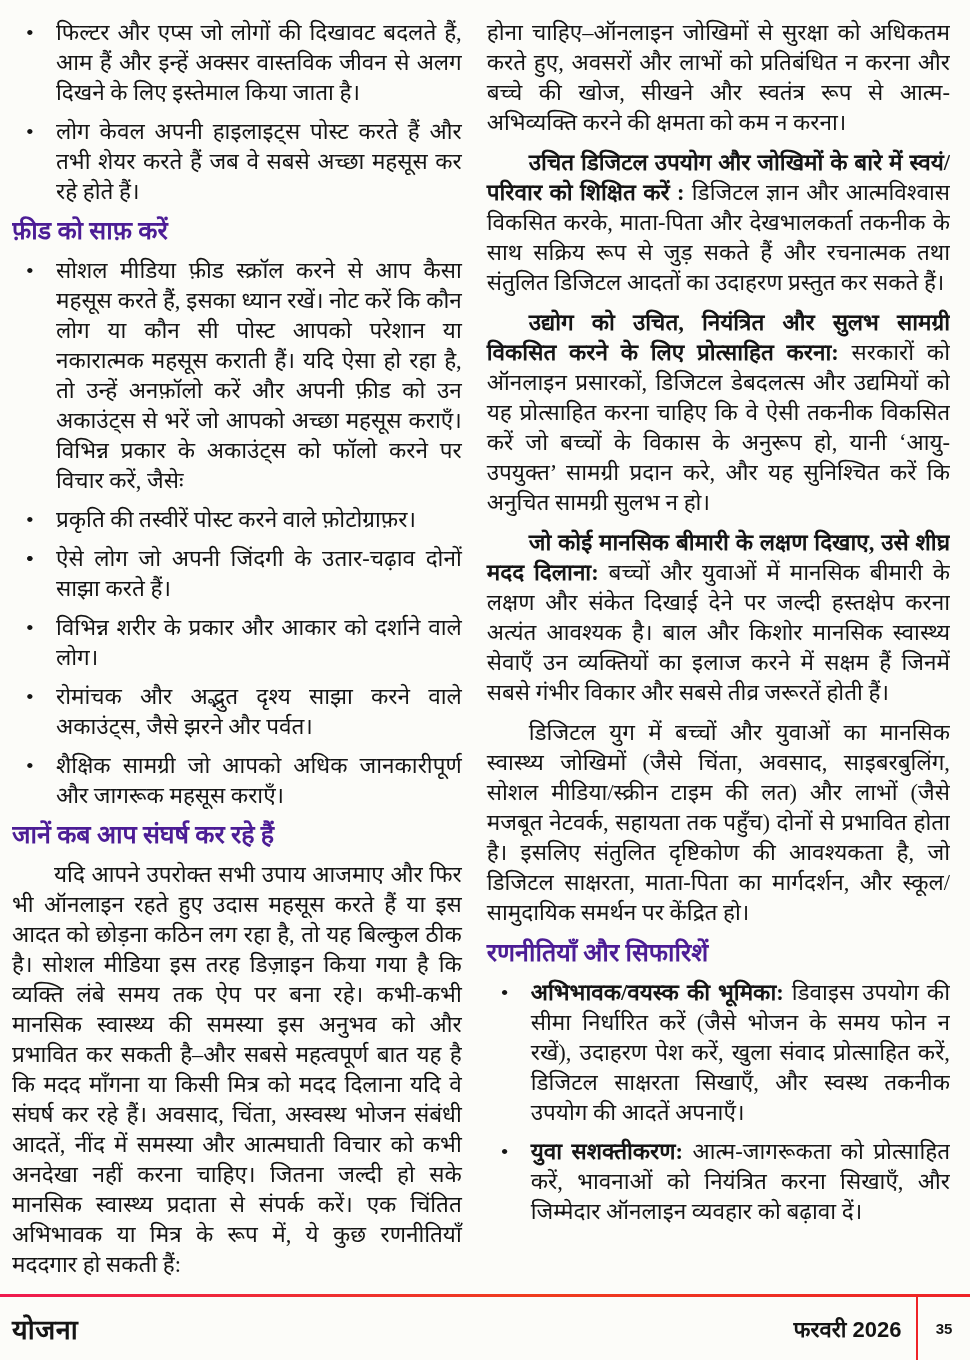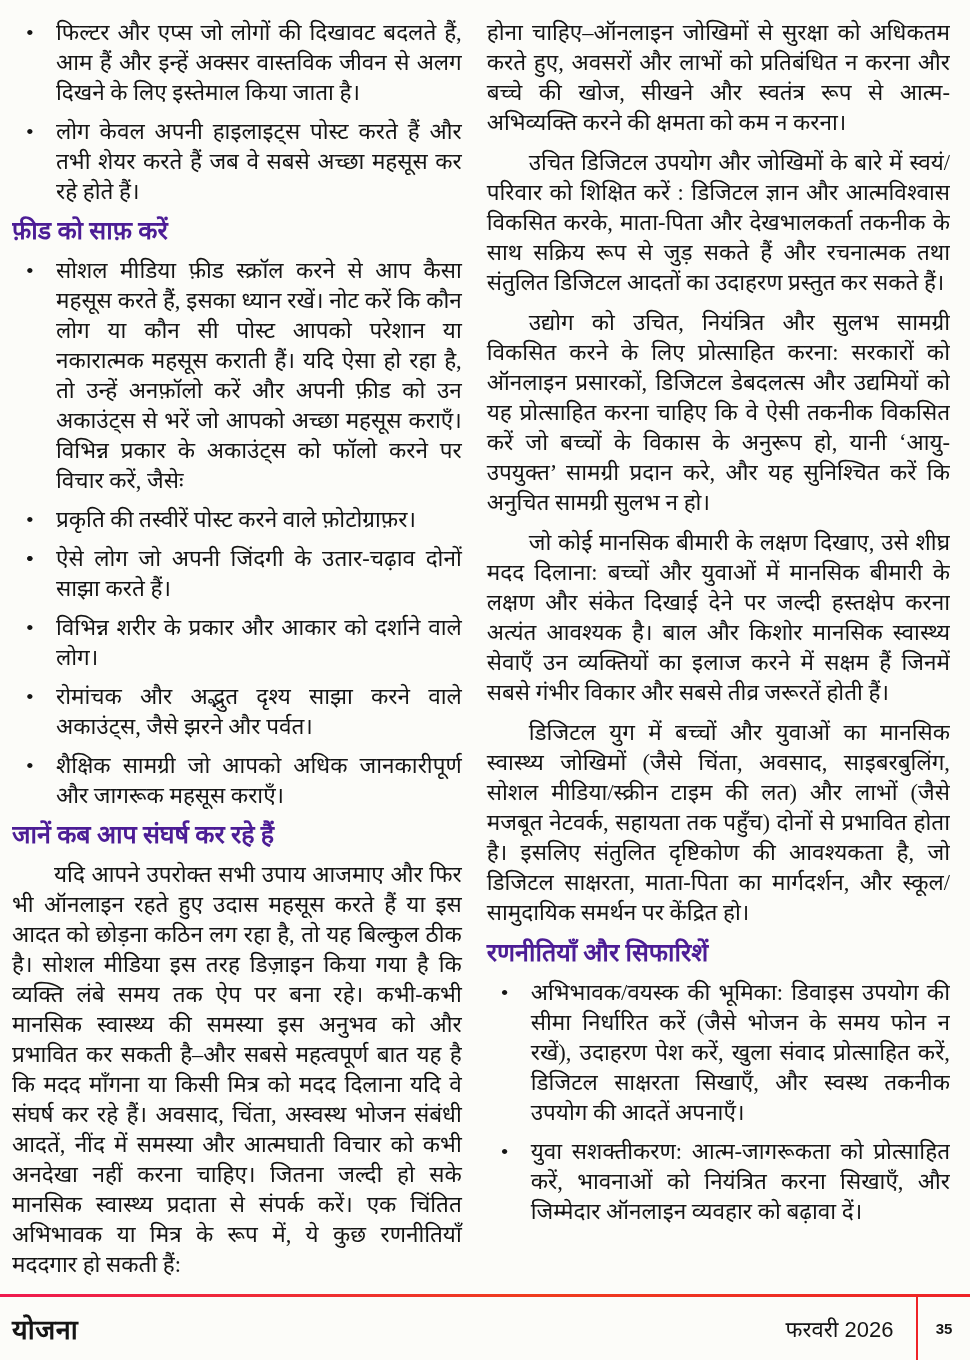--- a/index.html
+++ b/index.html
@@ -14,21 +14,21 @@
   .content{
     position:absolute;top:18px;left:12px;right:20px;bottom:58px;
     display:grid;
     grid-template-columns:1fr 1.03fr;
     column-gap:25px;
     overflow:hidden;
   }
   .col{font-size:22.5px;line-height:30px;text-align:justify;}
   p{margin:0 0 10px 0;}
   p.indent{text-indent:42px;}
-  .lead{font-weight:normal;}
+  .lead{font-weight:bold;}
   h2.red{
     color:#4c1d95;
     font-size:25px;
     line-height:30px;
     margin:8px 0 10px 0;
     font-weight:bold;
     text-align:left;
   }
   ul{list-style:none;margin:0 0 6px 0;padding:0;}
   li{
@@ -58,22 +58,22 @@
     font-size:27px;
     margin-left:12px;
     letter-spacing:.5px;
   }
   .footer-right{
     margin-left:auto;
     display:flex;align-items:center;height:100%;
   }
   .issue{
     font-family:"Liberation Sans","DejaVu Sans",sans-serif;
-    font-size:22px;font-weight:normal;
-    padding-right:22px;
+    font-size:22px;font-weight:bold;
+    padding-right:14px;
   }
   .pagenum-divider{
     width:2.5px;height:100%;
     background:#ee2328;
   }
   .pagenum{
     font-family:"Liberation Sans","DejaVu Sans",sans-serif;
     font-size:15px;font-weight:bold;
     width:52px;text-align:center;
   }

